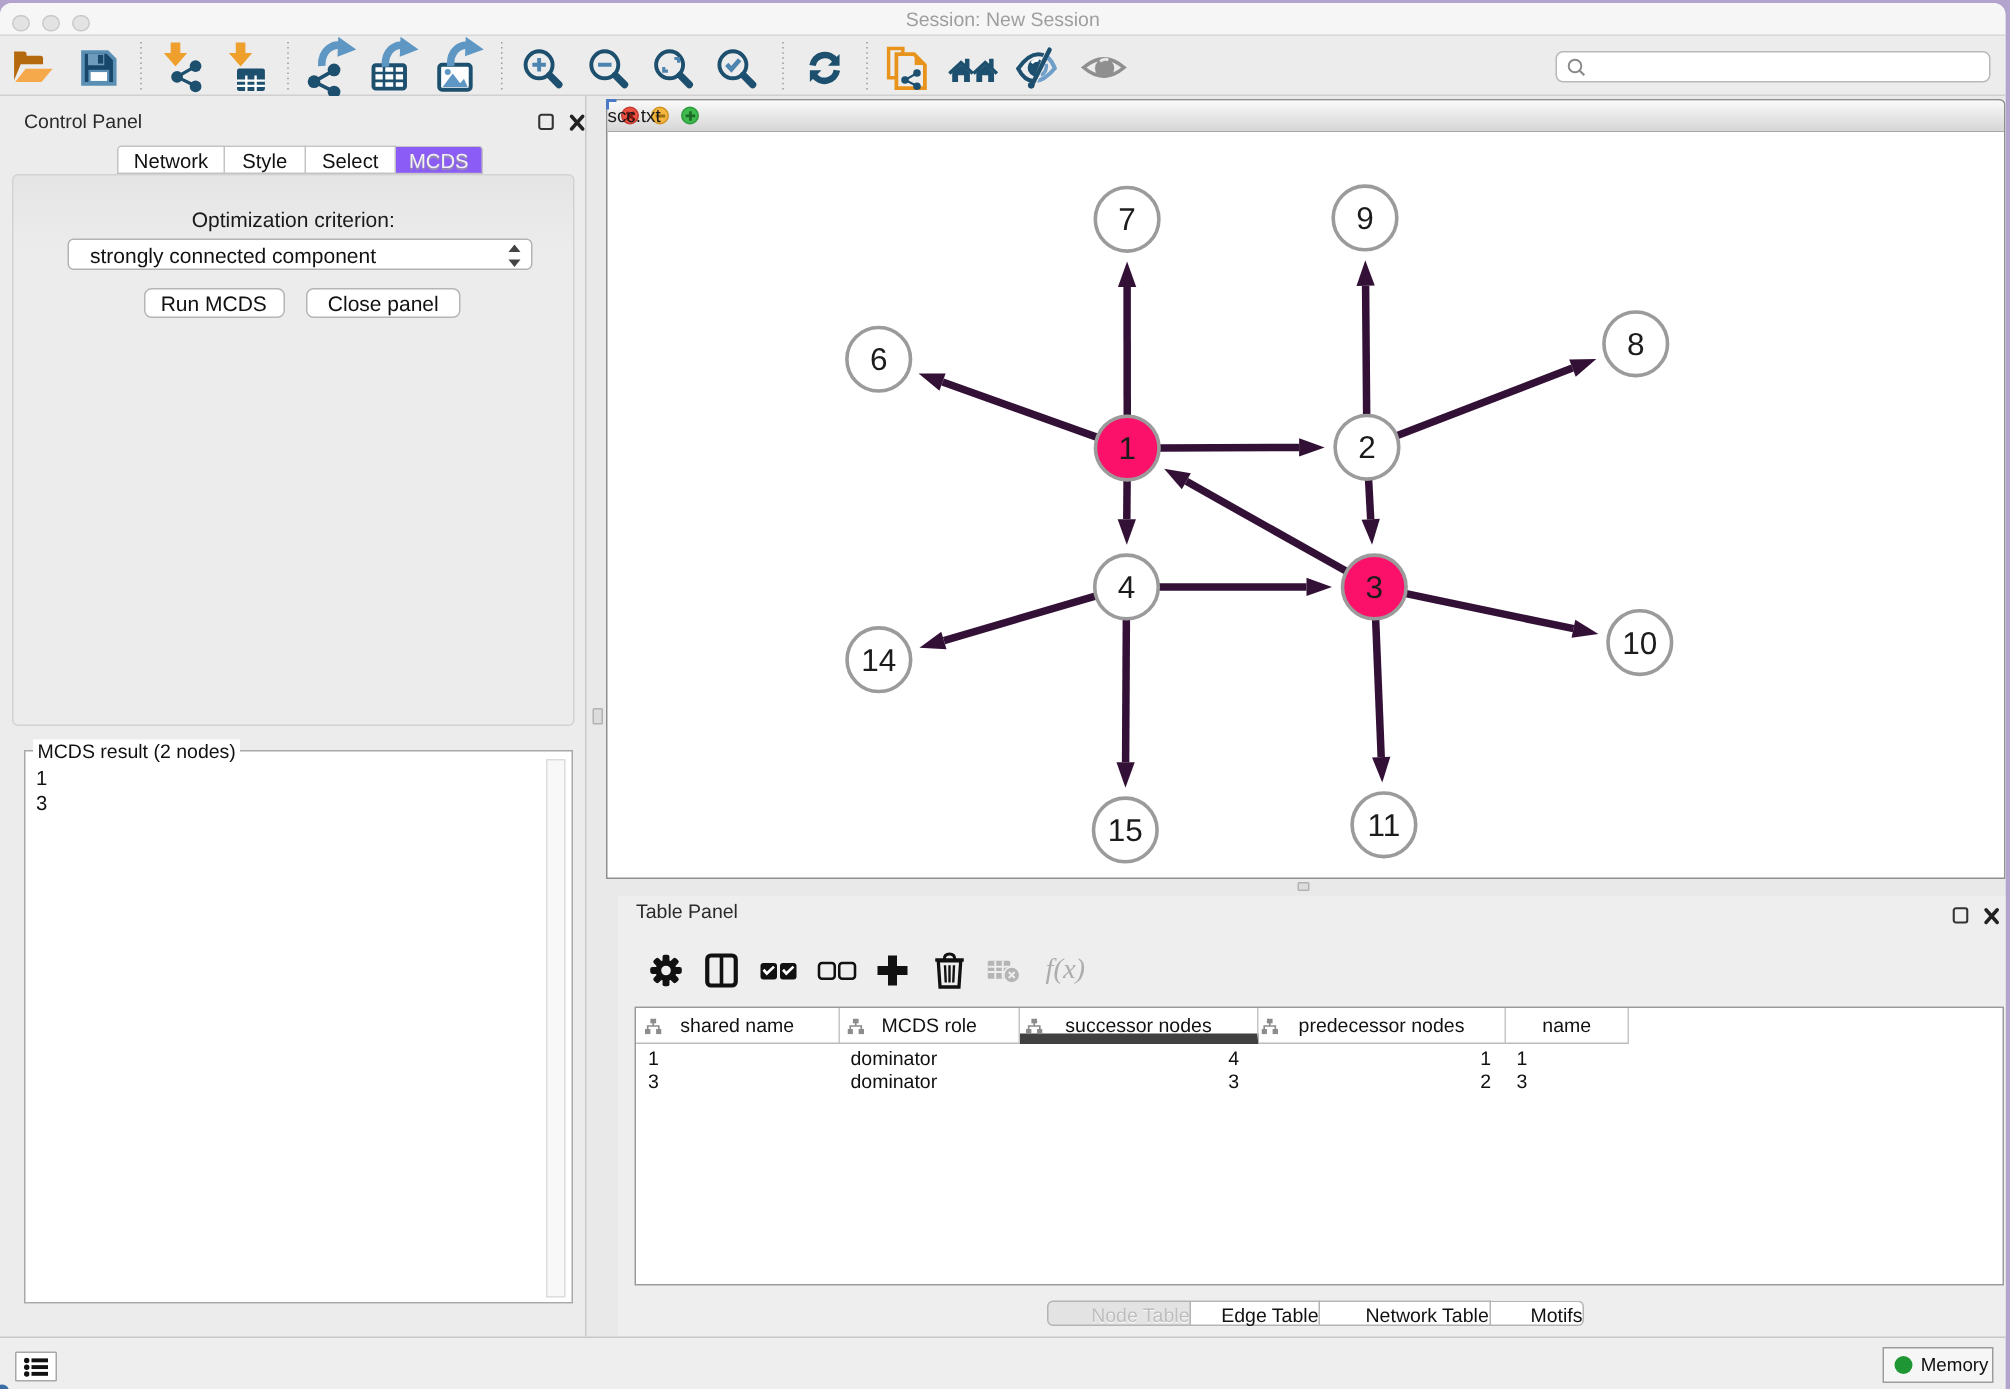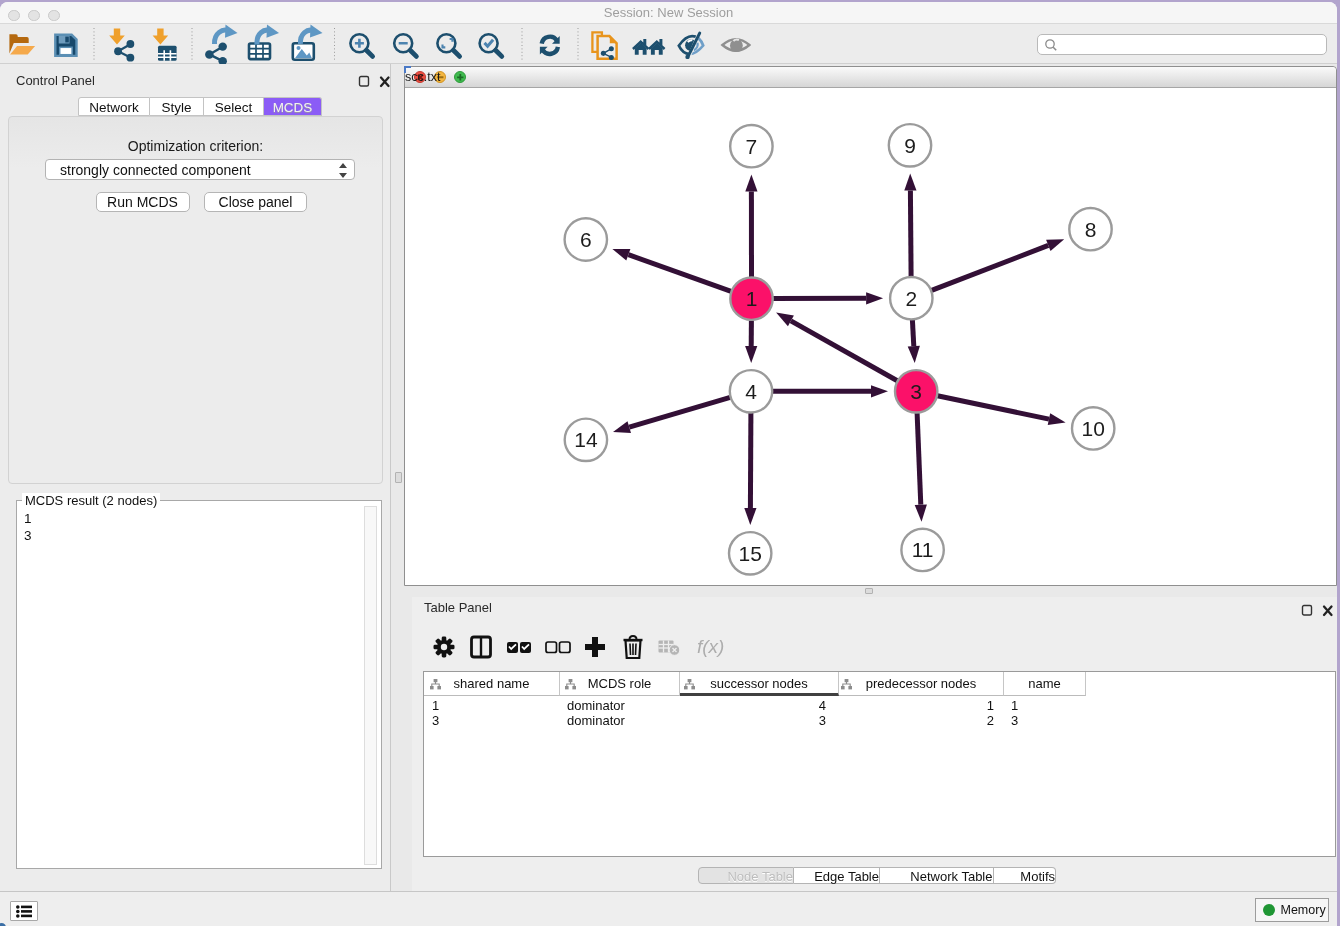--- a/index.html
+++ b/index.html
@@ -335,37 +335,37 @@
 <g transform="translate(256,18)" opacity="0.95">
             <rect x="-9.5" y="-6.5" width="15" height="12" rx="1" fill="#b2b2b2"></rect>
             <line x1="-9.5" y1="-2.5" x2="5.5" y2="-2.5" stroke="#eee" stroke-width="1.3"></line>
             <line x1="-9.5" y1="1" x2="5.5" y2="1" stroke="#eee" stroke-width="1.3"></line>
             <line x1="-4.5" y1="-6.5" x2="-4.5" y2="5.5" stroke="#eee" stroke-width="1.3"></line>
             <line x1="0.5" y1="-6.5" x2="0.5" y2="5.5" stroke="#eee" stroke-width="1.3"></line>
             <circle cx="6.5" cy="3" r="5.3" fill="#b2b2b2" stroke="#eee" stroke-width="1"></circle>
             <path d="M4.5,1 L8.5,5 M8.5,1 L4.5,5" stroke="#eee" stroke-width="1.4"></path>
           </g>
 </svg>
-<div style="position:absolute;left:285px;top:39px;width:50px;font-family:Liberation Sans, sans-serif;font-style:italic;font-size:19px;color:#adadad">f(x)</div>
+<div style="position:absolute;left:285px;top:39px;width:50px;font-family:Liberation Serif, serif;font-style:italic;font-size:19px;color:#adadad">f(x)</div>
   <div id="ttable">
     <div class="hcell" style="left:0px;width:136px;border-bottom:1px solid #bbb">shared name</div>
 <svg width="11" height="11" viewBox="0 0 11 11" style="position:absolute;top:7px;left:6px" fill="#8c8c8c">
             <rect x="3.6" y="0" width="3.8" height="3.2"></rect>
             <path d="M5.5,3 V5 M1.8,7.5 V5 H9.2 V7.5" stroke="#8c8c8c" stroke-width="1.1" fill="none"></path>
             <rect x="0" y="7" width="3.6" height="3.4"></rect>
             <rect x="7.4" y="7" width="3.6" height="3.4"></rect>
           </svg>
 <div class="hcell" style="left:136px;width:120px;border-bottom:1px solid #bbb">MCDS role</div>
 <svg width="11" height="11" viewBox="0 0 11 11" style="position:absolute;top:7px;left:141px" fill="#8c8c8c">
             <rect x="3.6" y="0" width="3.8" height="3.2"></rect>
             <path d="M5.5,3 V5 M1.8,7.5 V5 H9.2 V7.5" stroke="#8c8c8c" stroke-width="1.1" fill="none"></path>
             <rect x="0" y="7" width="3.6" height="3.4"></rect>
             <rect x="7.4" y="7" width="3.6" height="3.4"></rect>
           </svg>
-<div class="hcell" style="left:256px;width:159px;border-bottom:3px solid #404040">successor nodes</div>
+<div class="hcell" style="left:256px;width:159px;border-bottom:7px solid #404040">successor nodes</div>
 <svg width="11" height="11" viewBox="0 0 11 11" style="position:absolute;top:7px;left:260px" fill="#8c8c8c">
             <rect x="3.6" y="0" width="3.8" height="3.2"></rect>
             <path d="M5.5,3 V5 M1.8,7.5 V5 H9.2 V7.5" stroke="#8c8c8c" stroke-width="1.1" fill="none"></path>
             <rect x="0" y="7" width="3.6" height="3.4"></rect>
             <rect x="7.4" y="7" width="3.6" height="3.4"></rect>
           </svg>
 <div class="hcell" style="left:415px;width:165px;border-bottom:1px solid #bbb">predecessor nodes</div>
 <svg width="11" height="11" viewBox="0 0 11 11" style="position:absolute;top:7px;left:417px" fill="#8c8c8c">
             <rect x="3.6" y="0" width="3.8" height="3.2"></rect>
             <path d="M5.5,3 V5 M1.8,7.5 V5 H9.2 V7.5" stroke="#8c8c8c" stroke-width="1.1" fill="none"></path>

